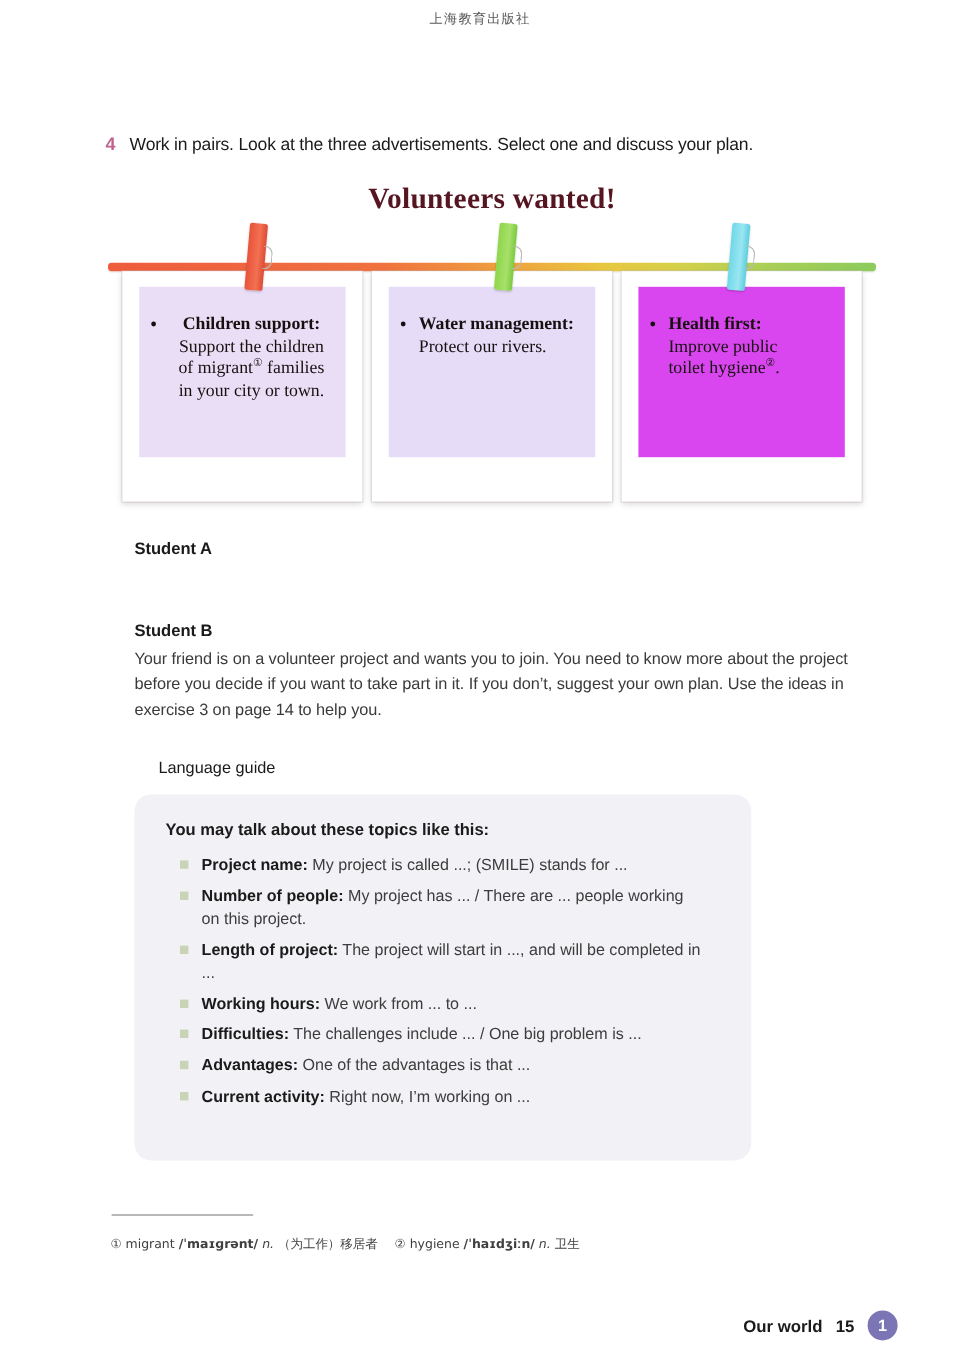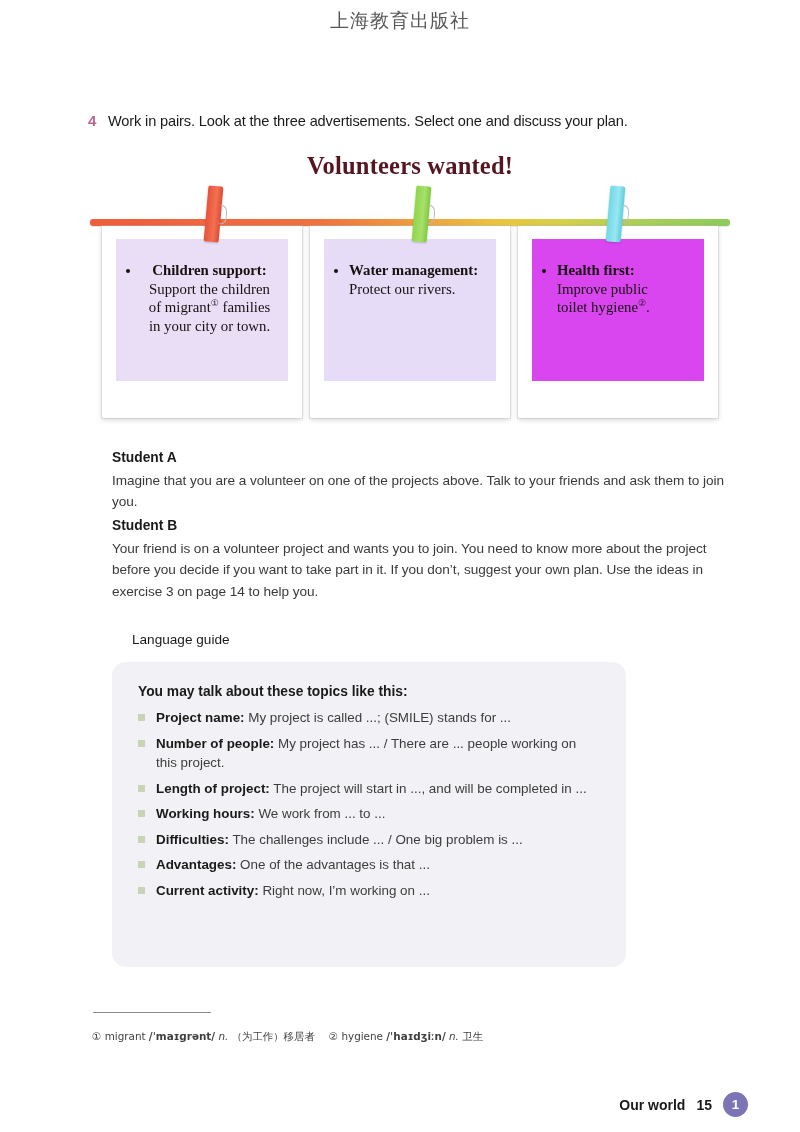--- a/index.html
+++ b/index.html
@@ -17,21 +17,21 @@
   }
 
   
   .publisher {
     position: absolute;
     top: 8px;
     left: 0;
     width: 800px;
     text-align: center;
     font-family: "DejaVu Sans", sans-serif;
-    font-size: 19px;
+    font-size: 11px;
     letter-spacing: 1px;
     color: #575757;
   }
 
   
   .exercise {
     position: absolute;
     top: 112px;
     left: 88px;
     width: 660px;
@@ -216,21 +216,21 @@
     box-sizing: border-box;
     padding: 22px 26px 10px 26px;
   }
   .lg-intro {
     font-size: 13.8px;
     font-weight: 700;
     color: #1a1a1a;
     margin-bottom: 9px;
   }
   .lg-list {
-    margin: 0;
+    margin: 12px;
     padding: 0;
     list-style: none;
   }
   .lg-list li {
     position: relative;
     padding-left: 18px;
     margin-bottom: 6px;
     font-size: 13.4px;
     line-height: 1.46;
     color: #3d3d3d;
@@ -356,21 +356,20 @@
     </div>
   </div>
 
   <div class="pin p1"></div>
   <div class="pin p2"></div>
   <div class="pin p3"></div>
 </div>
 
 <div class="student-block a">
   <div class="student-head">Student A</div>
-  <div class="student-body">Imagine that you are a volunteer on one of the projects above. Talk to your friends and ask them to join you.</div>
 </div>
 
 <div class="student-block b">
   <div class="student-head">Student B</div>
   <div class="student-body">Your friend is on a volunteer project and wants you to join. You need to know more about the project before you decide if you want to take part in it. If you don’t, suggest your own plan. Use the ideas in exercise 3 on page 14 to help you.</div>
 </div>
 
 <div class="lg-title">Language guide</div>
 <div class="lg-box">
   <div class="lg-intro">You may talk about these topics like this:</div>

